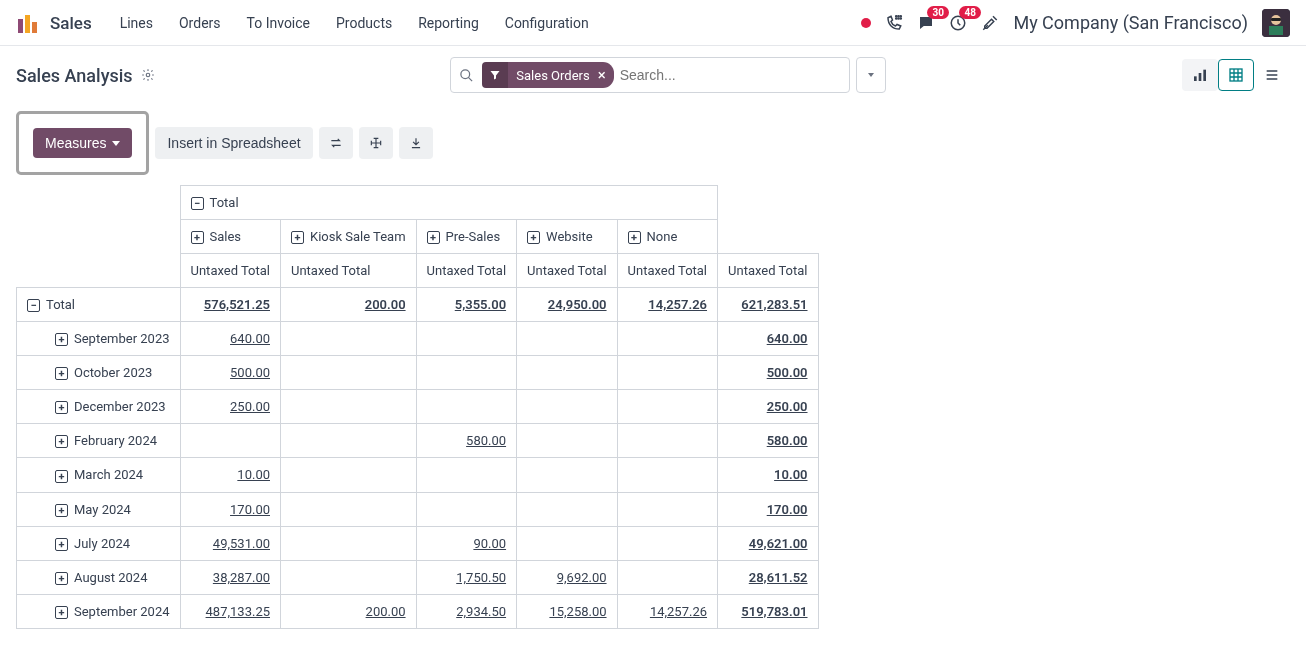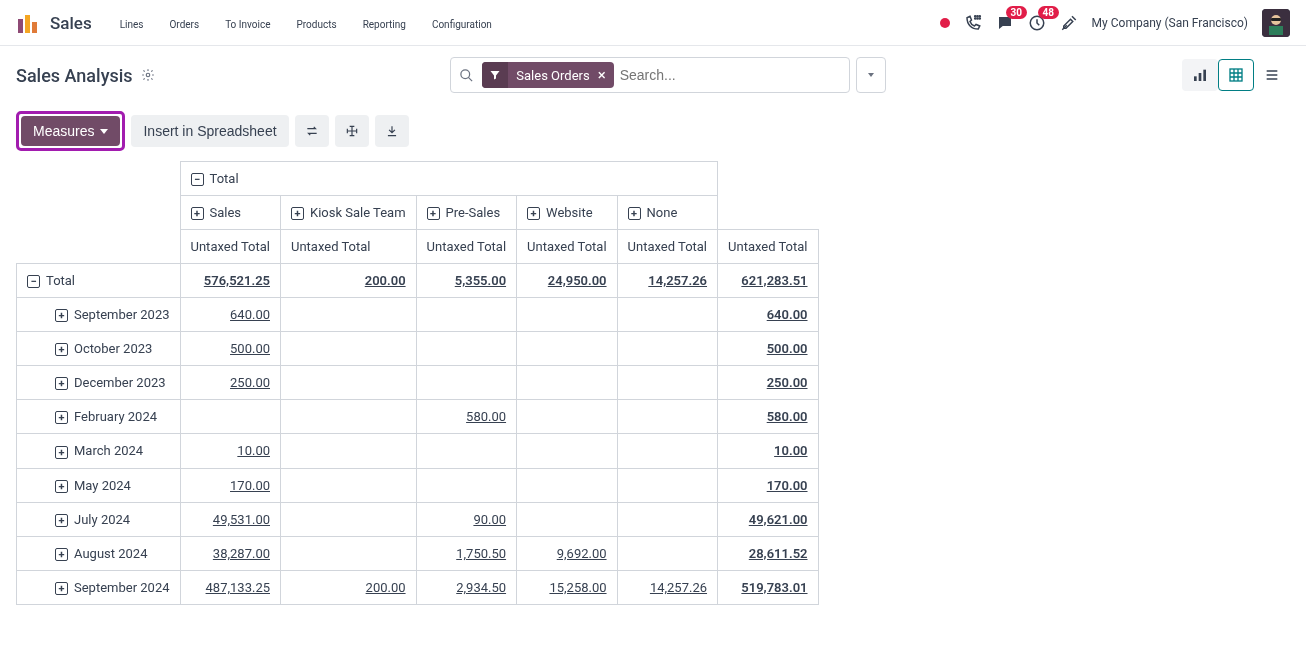--- a/index.html
+++ b/index.html
@@ -3,57 +3,57 @@
 <meta charset="utf-8">
 <style>
 * { box-sizing: border-box; margin: 0; padding: 0; }
 body { font-family: -apple-system, BlinkMacSystemFont, "Segoe UI", Roboto, sans-serif; font-size: 14px; color: #374151; background: #fff; }
 
 
 .topnav { display: flex; align-items: center; padding: 0 16px; height: 46px; border-bottom: 1px solid #e5e7eb; }
 .logo { width: 24px; height: 24px; margin-right: 10px; display: inline-flex; }
 .logo svg { width: 24px; height: 24px; }
 .appname { font-size: 17px; font-weight: 500; color: #374151; margin-right: 28px; }
-.nav-item { font-size: 10px; color: #374151; margin-right: 26px; cursor: pointer; }
+.nav-item { font-size: 14px; color: #374151; margin-right: 26px; cursor: pointer; }
 .topnav-spacer { flex: 1; }
 .top-right { display: flex; align-items: center; gap: 14px; }
 .red-dot { width: 10px; height: 10px; background: #e11d48; border-radius: 50%; }
 .icon-btn { position: relative; cursor: pointer; display: inline-flex; align-items: center; color: #374151; }
 .icon-btn svg { width: 18px; height: 18px; }
 .badge { position: absolute; top: -8px; left: 10px; background: #e11d48; color: #fff; font-size: 10px; font-weight: 700; border-radius: 9px; padding: 1px 5px; min-width: 18px; text-align: center; }
-.company { font-size: 12px; color: #374151; }
+.company { font-size: 18px; color: #374151; }
 .avatar { width: 28px; height: 28px; border-radius: 4px; background: #374151; display: inline-flex; align-items: center; justify-content: center; overflow: hidden; }
 .avatar svg { width: 28px; height: 28px; }
 
 
 .controlbar { display: flex; align-items: center; padding: 11px 16px 4px; }
 .page-title { font-size: 18px; font-weight: 500; color: #374151; margin-right: 8px; }
 .gear-small { color: #6b7280; cursor: pointer; display: inline-flex; }
 .gear-small svg { width: 14px; height: 14px; }
 .controlbar-center { flex: 1; display: flex; justify-content: center; }
 .searchbox { display: flex; align-items: center; border: 1px solid #d1d5db; border-radius: 4px; height: 36px; width: 400px; background: #fff; }
 .searchbox .sicon { padding: 0 8px; color: #6b7280; display: inline-flex; }
 .searchbox .sicon svg { width: 15px; height: 15px; }
-.chip { display: inline-flex; align-items: center; background: #714b67; color: #fff; border-radius: 4px; height: 26px; margin-right: 6px; }
+.chip { display: inline-flex; align-items: center; background: #714b67; color: #fff; border-radius: 11px; height: 26px; margin-right: 6px; }
 .chip-icon { background: #5a3c52; border-radius: 4px 0 0 4px; width: 26px; height: 26px; display: inline-flex; align-items: center; justify-content: center; }
 .chip-icon svg { width: 12px; height: 12px; fill: #fff; }
 .chip-label { padding: 0 8px; font-size: 13px; }
 .chip-x { padding-right: 8px; cursor: pointer; font-size: 15px; }
 .searchbox input { flex: 1; border: none; outline: none; font-size: 14px; height: 100%; background: transparent; }
 .search-caret { border: 1px solid #d1d5db; border-radius: 4px; height: 36px; width: 30px; margin-left: 6px; display: inline-flex; align-items: center; justify-content: center; cursor: pointer; color: #6b7280; }
 .view-switcher { display: flex; gap: 0; }
 .view-btn { width: 36px; height: 32px; display: inline-flex; align-items: center; justify-content: center; cursor: pointer; color: #374151; border: 1px solid transparent; border-radius: 4px; }
 .view-btn.light { background: #f3f4f6; }
 .view-btn.active { border: 1px solid #017e84; background: #fff; color: #017e84; }
 .view-btn svg { width: 16px; height: 16px; }
 
 
 .toolbar { display: flex; align-items: center; padding: 14px 16px 10px; gap: 6px; }
 .measures-btn { background: #714b67; color: #fff; border: none; border-radius: 4px; padding: 7px 12px; font-size: 14px; display: inline-flex; align-items: center; gap: 6px; cursor: pointer; position: relative; }
-.measures-wrap { border: 3px solid #a21caf; border-radius: 5px; padding: 2px; display: inline-flex; }
+.measures-wrap { border: 3px solid #a3a3a3; border-radius: 5px; padding: 14px; display: inline-flex; }
 .caret-down { width: 0; height: 0; border-left: 4px solid transparent; border-right: 4px solid transparent; border-top: 5px solid currentColor; display: inline-block; }
 .caret-down-sm { width: 0; height: 0; border-left: 3px solid transparent; border-right: 3px solid transparent; border-top: 4px solid currentColor; display: inline-block; }
 .gray-btn { background: #eef0f2; color: #374151; border: none; border-radius: 4px; padding: 7px 12px; font-size: 14px; cursor: pointer; height: 32px; display: inline-flex; align-items: center; justify-content: center; text-align: right; }
 .icon-only { width: 34px; padding: 0; }
 .icon-only svg { width: 14px; height: 14px; }
 
 
 .pivot-wrap { padding: 0 16px 16px; overflow-x: auto; }
 table.pivot { border-collapse: collapse; font-size: 13px; }
 table.pivot th, table.pivot td { border: 1px solid #d1d5db; padding: 9px 10px; background: #fff; }

